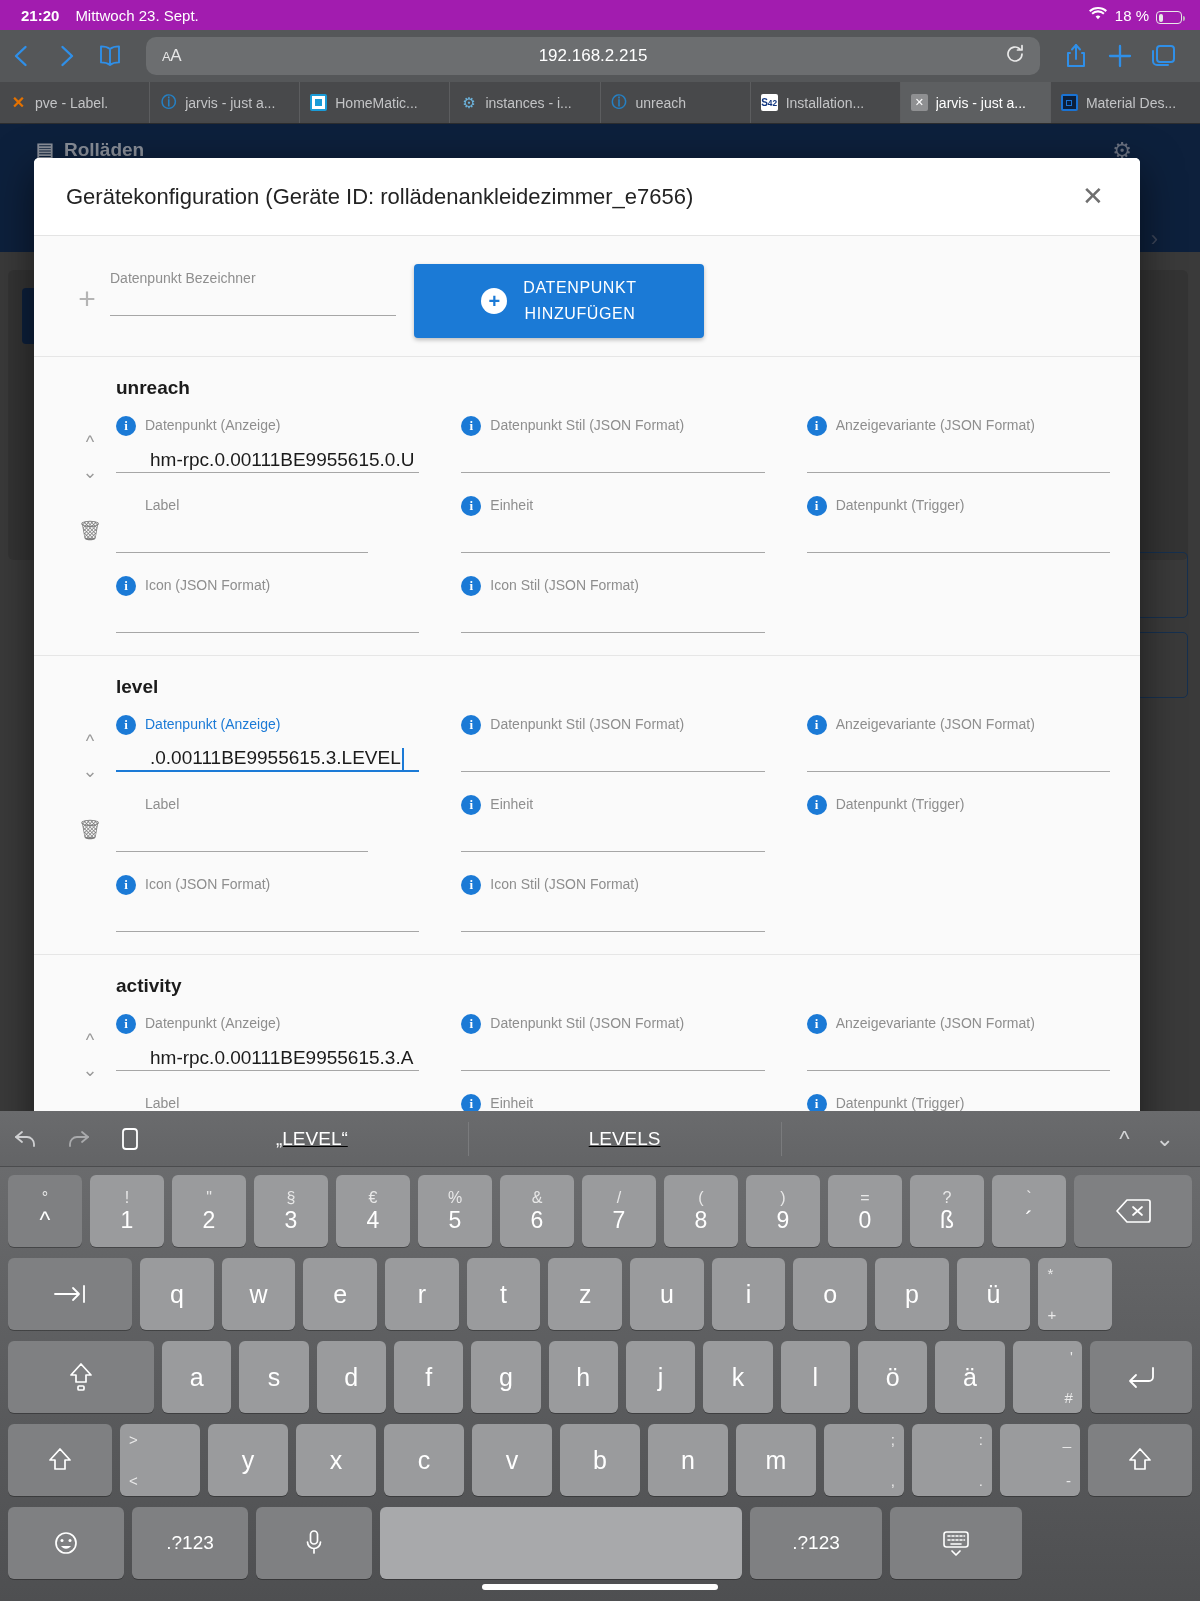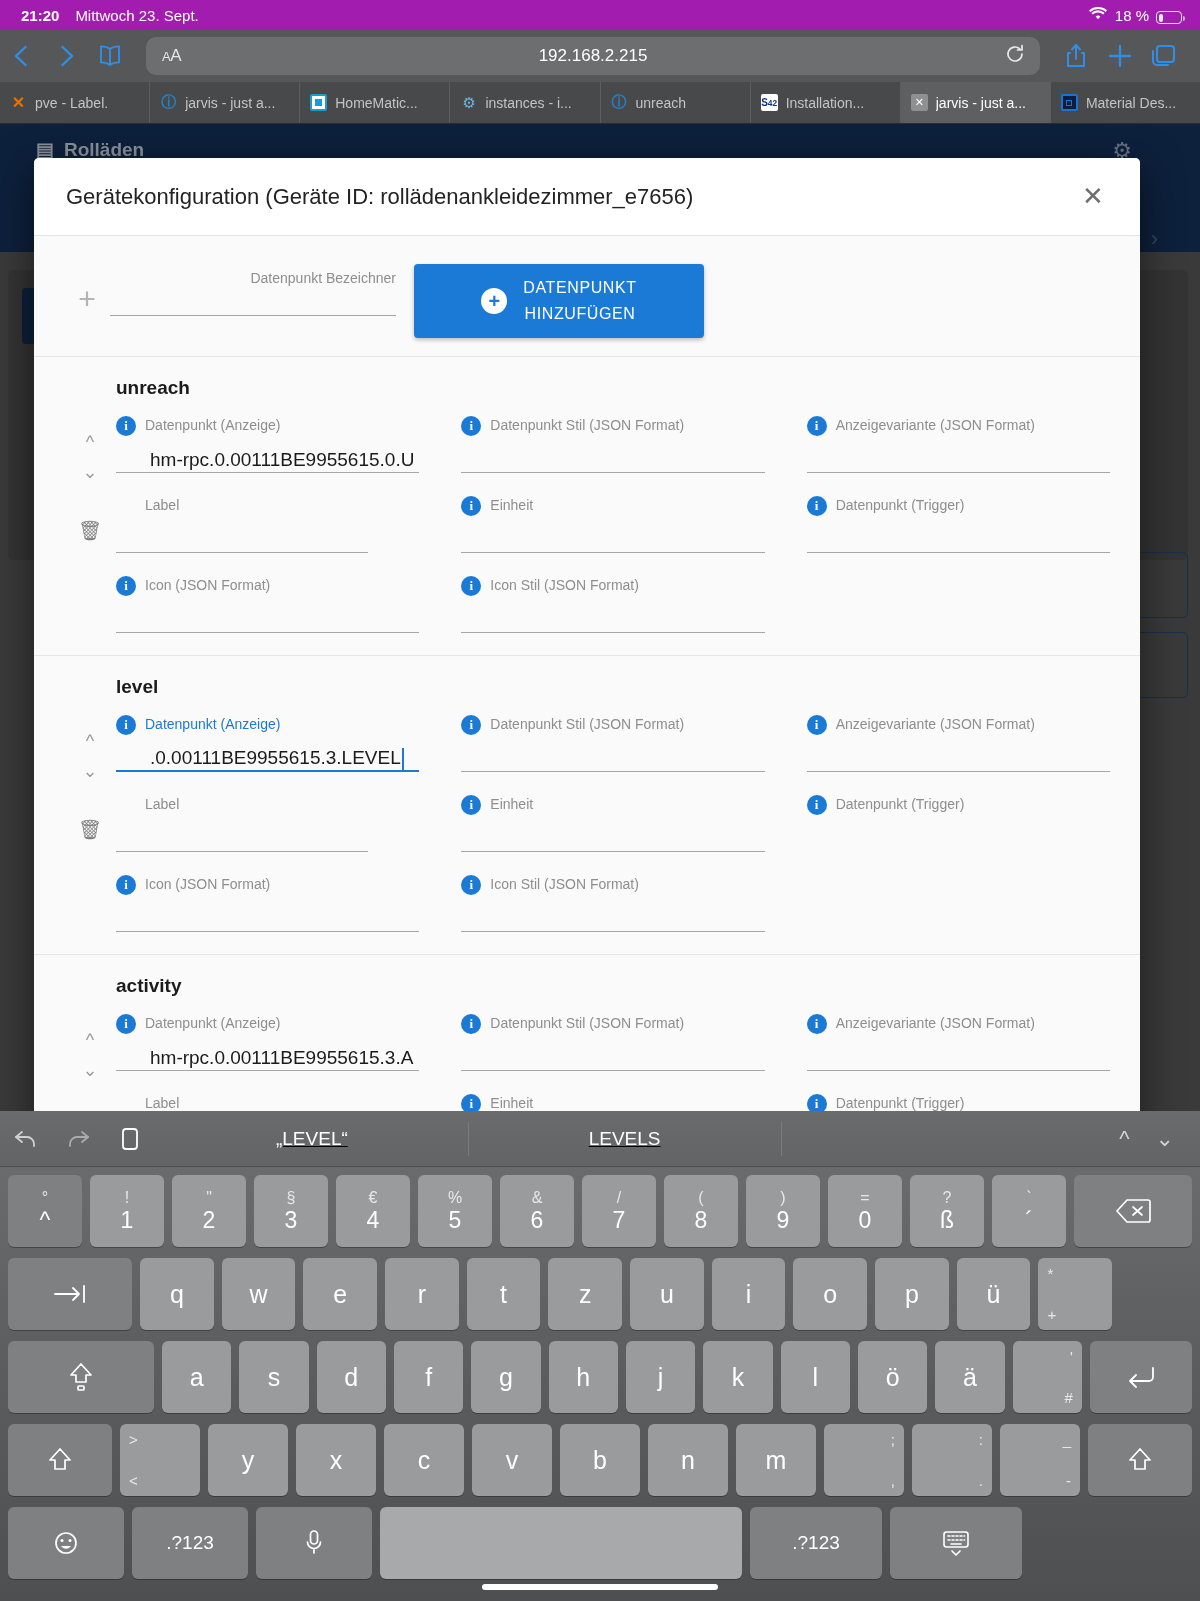--- a/index.html
+++ b/index.html
@@ -135,21 +135,21 @@
   .add-row {
     display: flex; align-items: flex-start;
     padding: 24px 30px 18px 30px;
     border-bottom: 1px solid #e6e6e6;
   }
   .plus-ico {
     width: 46px; flex: 0 0 46px; color: #b4b4b4; font-size: 30px;
     font-weight: 300; text-align: center; margin-top: 22px;
   }
   .dp-name-field { flex: 0 0 286px; margin-top: 8px; }
-  .field-label { font-size: 14px; color: #8e8e8e; line-height: 20px; text-align: right; }
+  .field-label { font-size: 14px; color: #8e8e8e; line-height: 20px; }
   .field-line {
     border-bottom: 1px solid #a6a6a6; height: 28px;
     display:flex; align-items:flex-end;
   }
   .field-value { font-size: 19px; color: #1d1d1d; white-space: nowrap; overflow:hidden; }
   .add-btn {
     margin-left: 18px; margin-top: 4px;
     width: 290px; height: 74px; background: #1b7ad6; border-radius: 4px;
     display: flex; align-items: center; justify-content: center; gap: 16px;
     box-shadow: 0 2px 4px rgba(0,0,0,.25); cursor: pointer;

